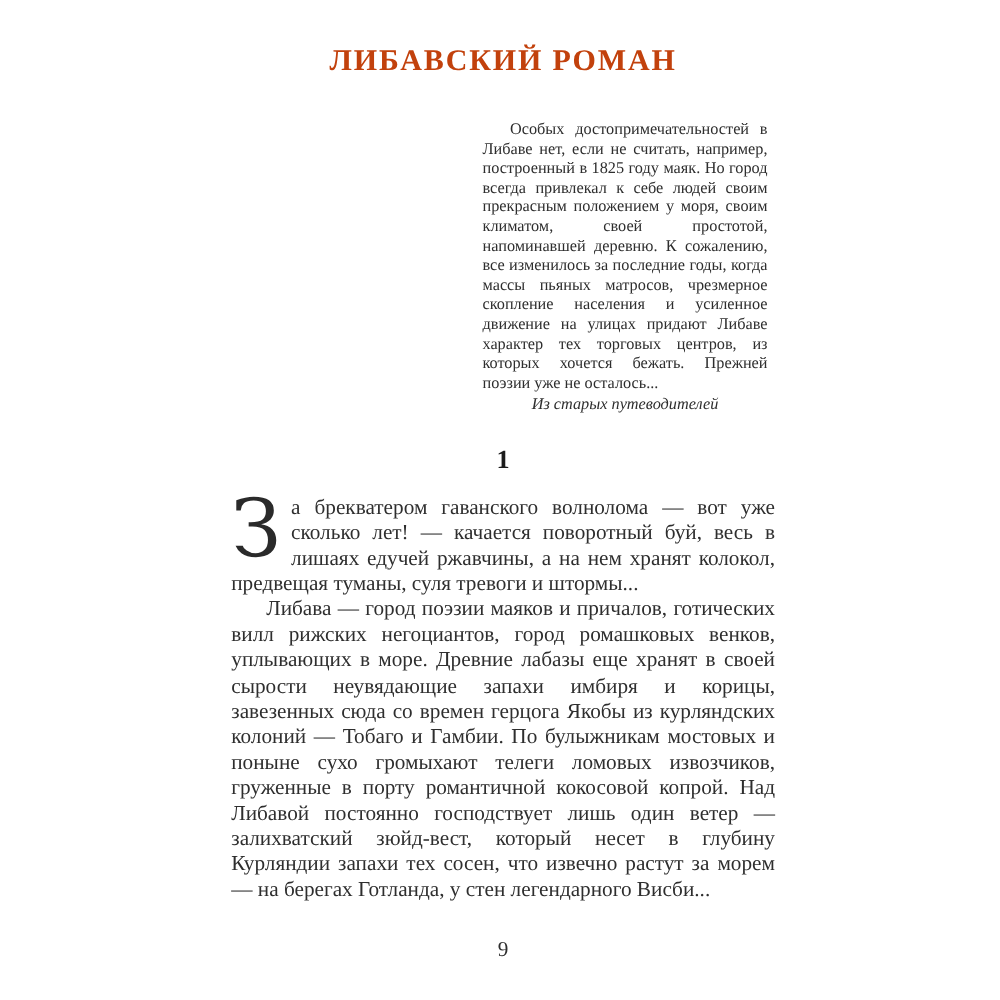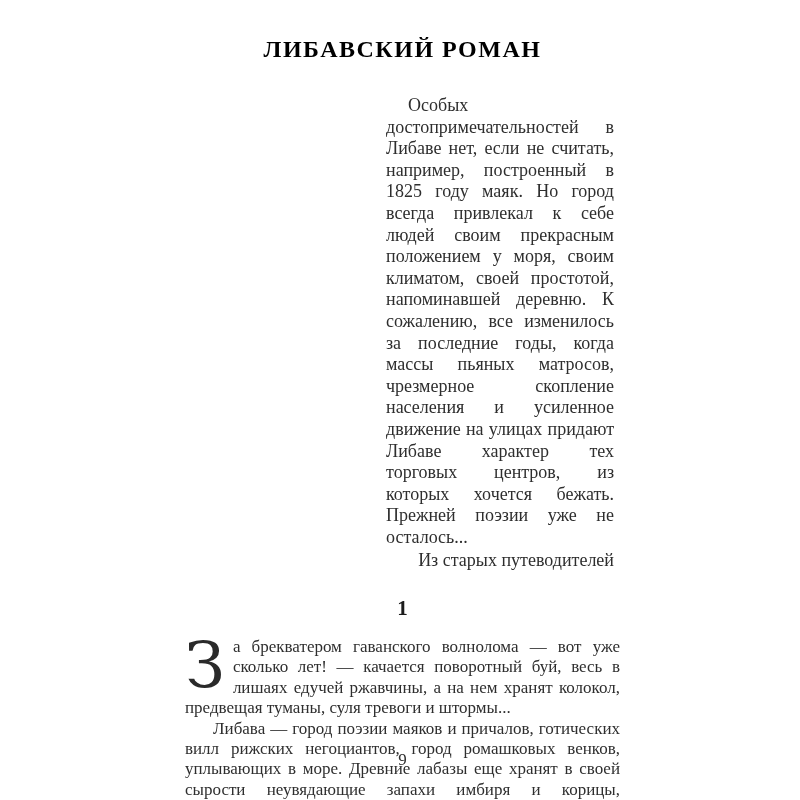--- a/index.html
+++ b/index.html
@@ -17,39 +17,40 @@
     font-family: "Liberation Serif", "DejaVu Serif", serif;
     color: #2e2e2e;
     overflow: hidden;
   }
   .chapter-title {
     margin: 6px 0 0 0;
     text-align: center;
     font-size: 24px;
     font-weight: bold;
     letter-spacing: 1.5px;
-    color: #000000;
+    color: #c2410c;
     font-family: "Liberation Serif", "DejaVu Serif", serif;
   }
   .epigraph {
     width: 228px;
     margin: 32px 6px 0 auto;
-    font-size: 18px;
+    font-size: 13px;
     line-height: 1.2;
   }
   .epigraph-text {
     margin: 0;
     text-align: justify;
     text-indent: 22px;
     hyphens: auto;
     -webkit-hyphens: auto;
   }
   .epigraph-attribution {
     margin: 2px 0 0 0;
-    text-align: right;
+    font-style: italic;
+    text-align: center;
   }
   .chapter-number {
     margin-top: 24px;
     text-align: center;
     font-size: 21px;
     font-weight: bold;
     color: #1c1c1c;
   }
   .body-text {
     margin-top: 16px;

